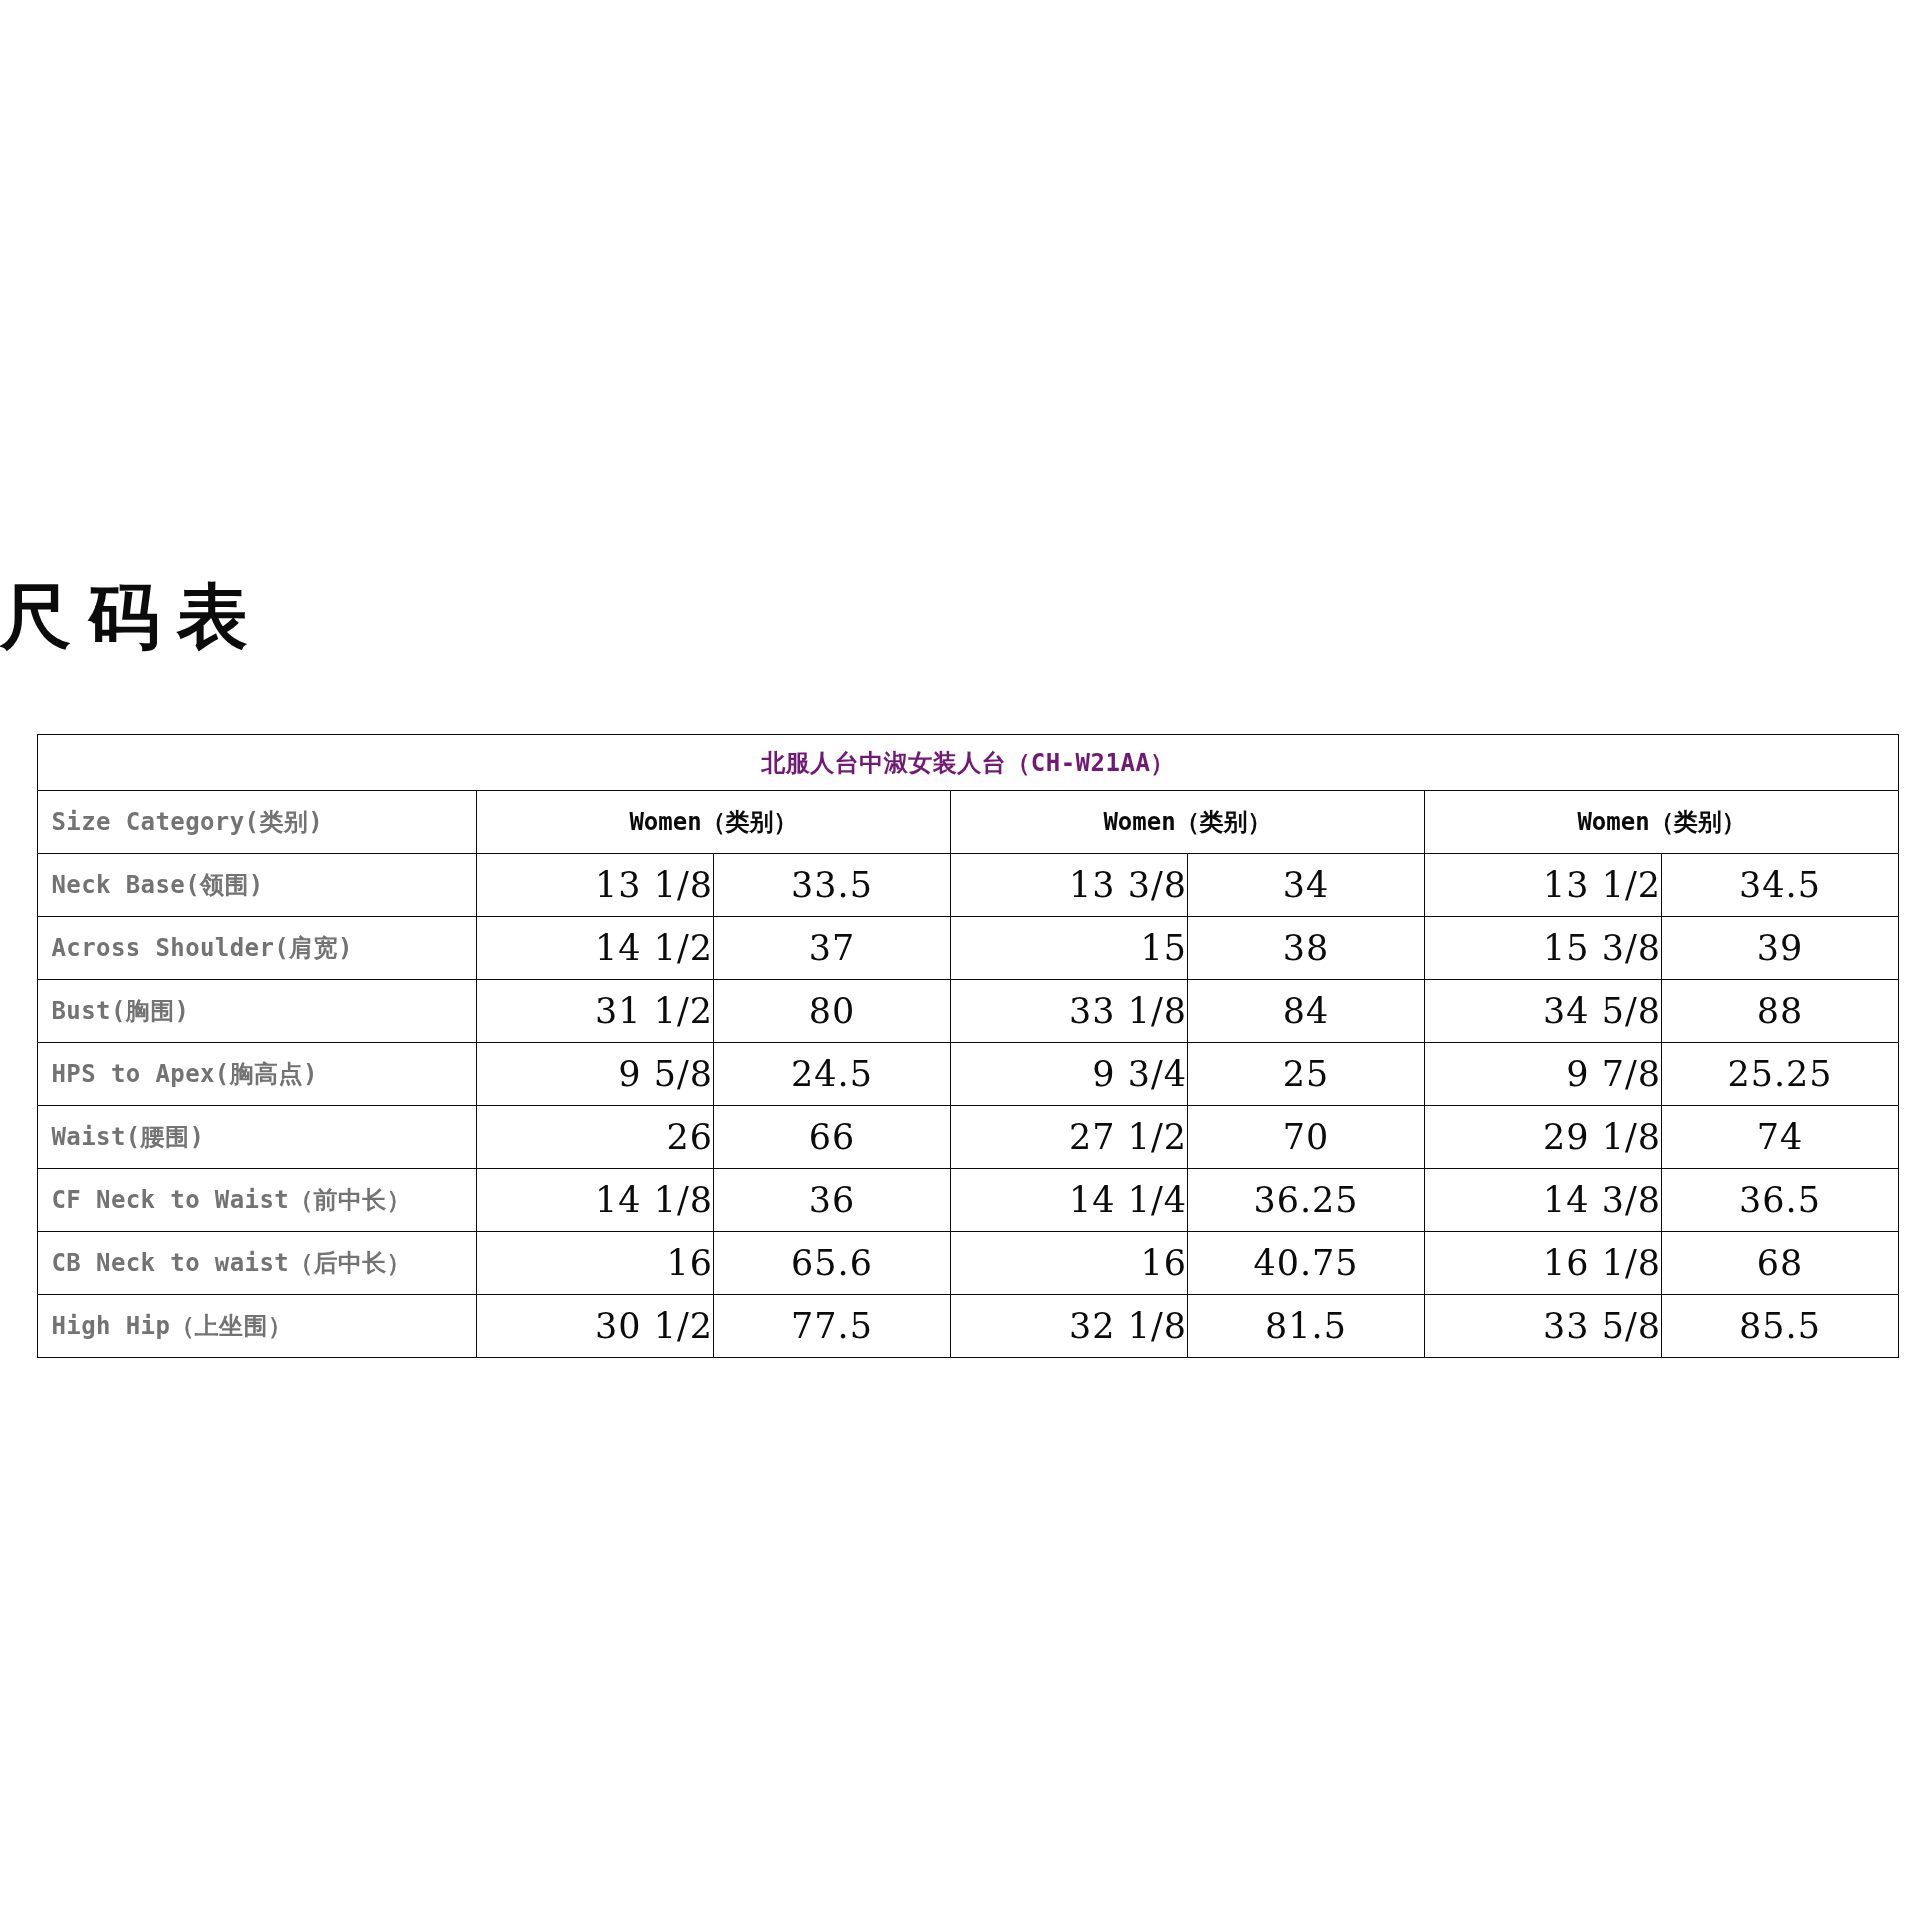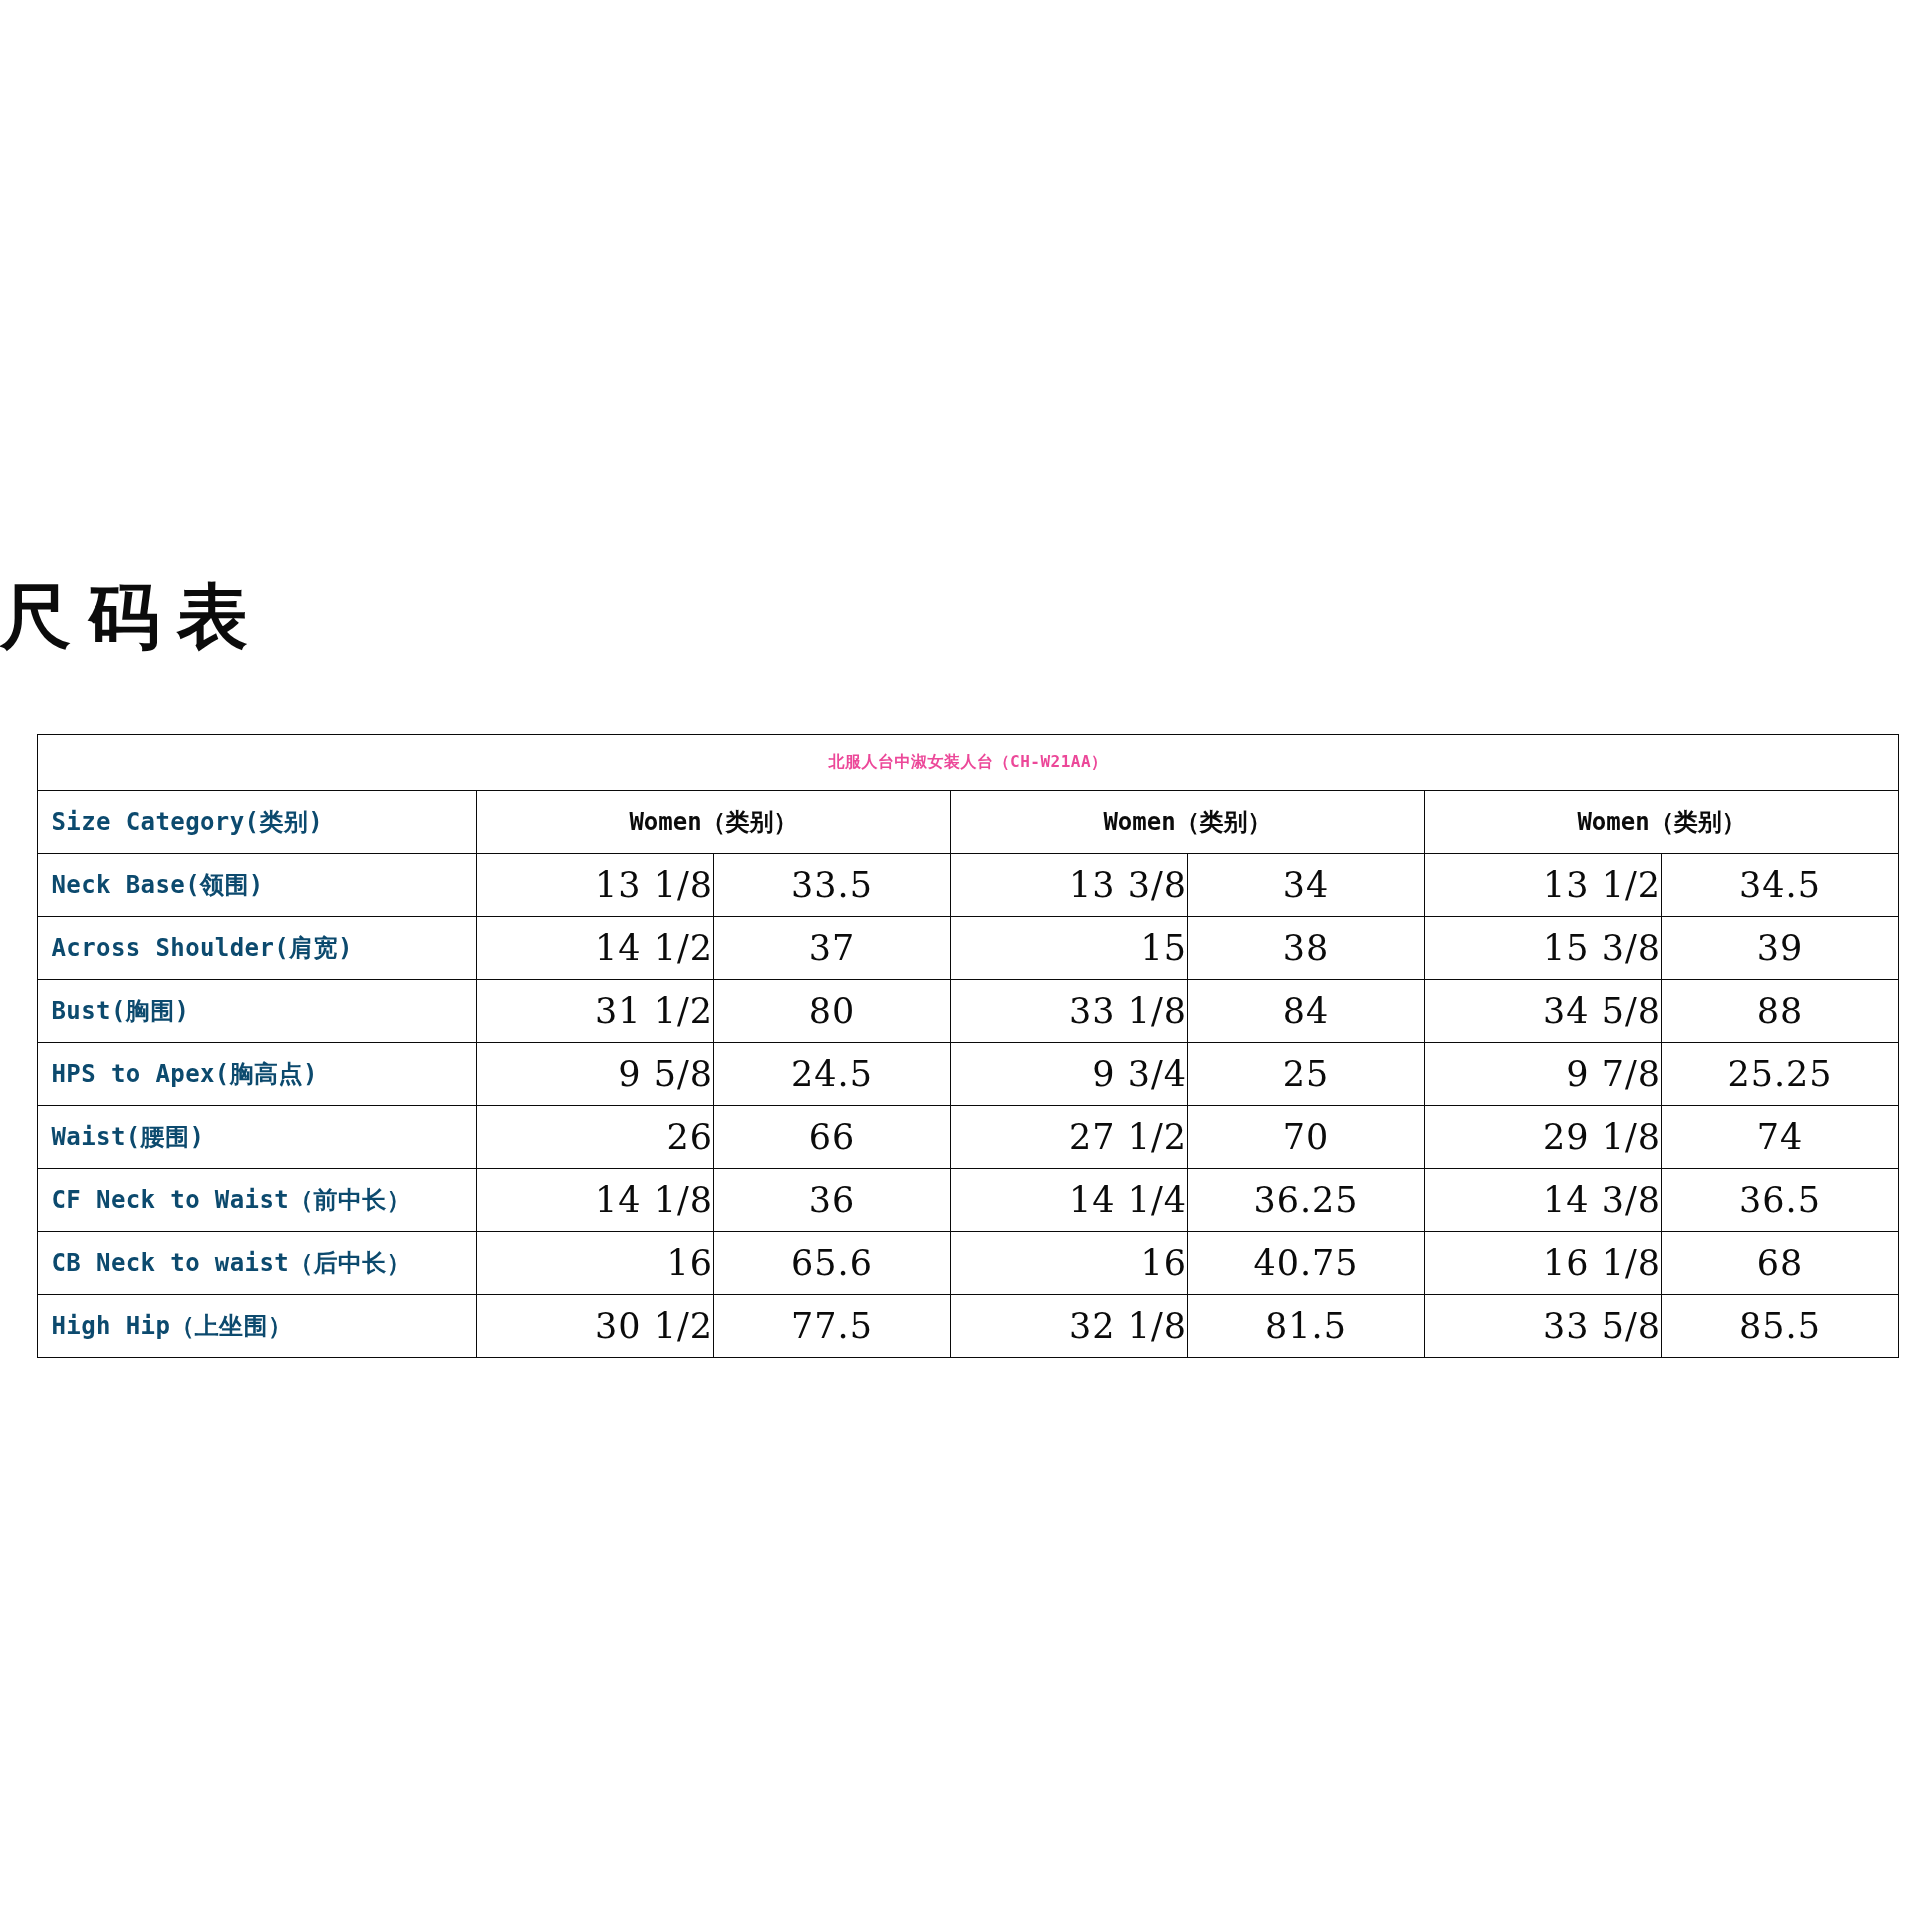--- a/index.html
+++ b/index.html
@@ -46,34 +46,34 @@
     font-family: "DejaVu Sans Mono", "Liberation Mono", monospace;
   }
   table.size-table td {
     border: 1px solid #0a0a0a;
     padding: 0;
     vertical-align: middle;
     background: #ffffff;
   }
   .hdr-title {
     text-align: center;
-    font-size: 16px;
+    font-size: 24px;
     font-weight: bold;
     letter-spacing: 0.5px;
     height: 55px;
-    color: #ec4899;
+    color: #701a75;
   }
   .row-label {
     font-size: 24px;
     font-weight: bold;
     letter-spacing: 0.4px;
     padding-left: 13.5px !important;
     height: 62px;
     white-space: nowrap;
-    color: #0c4a6e;
+    color: #737373;
   }
   .cat-cell {
     text-align: center;
     font-size: 24px;
     font-weight: bold;
     height: 62px;
     color: #0b0b0b;
   }
   .range-cell {
     text-align: center;

